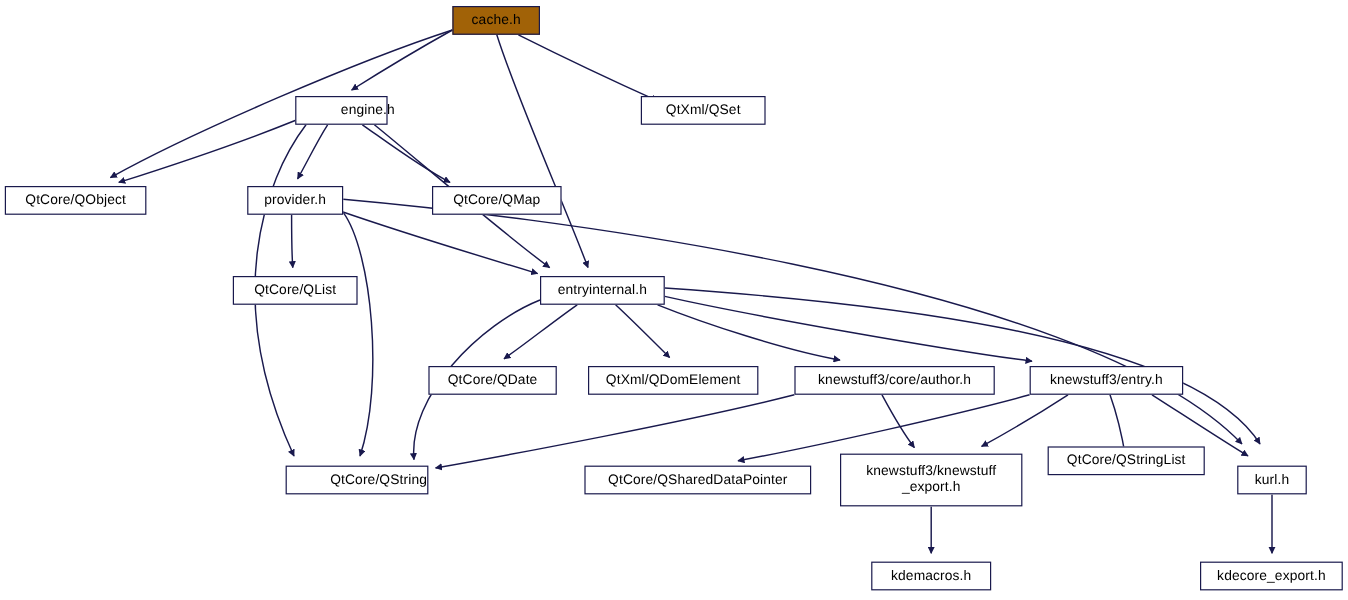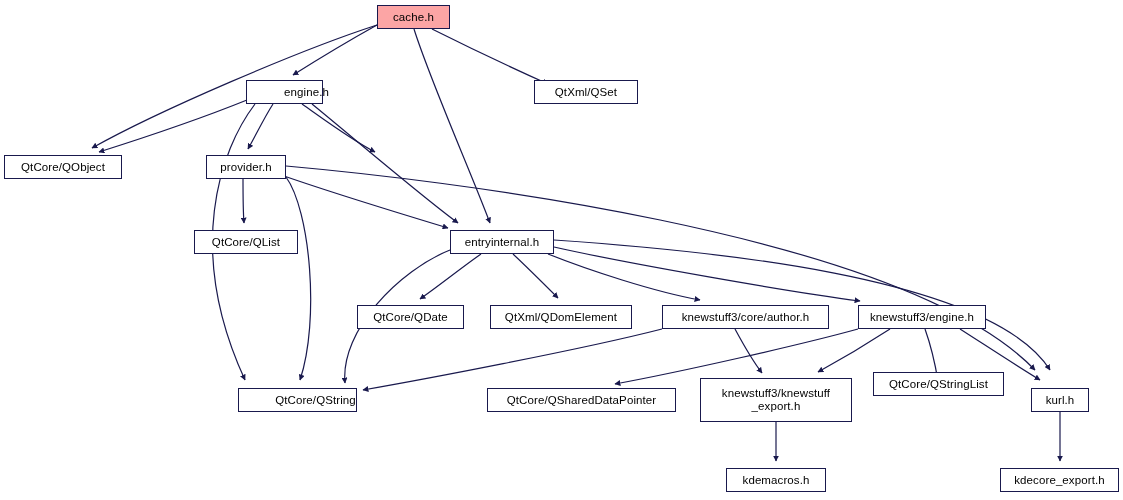--- a/index.html
+++ b/index.html
@@ -32,21 +32,21 @@
     font-size: 11.5px;
     line-height: 13px;
     text-align: center;
     display: flex;
     align-items: center;
     justify-content: center;
     white-space: pre;
     letter-spacing: 0.1px;
   }
   .node.root {
-    background: #fca5a5;
+    background: #a16207;
   }
 </style>
 </head>
 <body>
 
 <div id="canvas">
 
   <svg class="edges" viewBox="0 0 1123 500">
     <defs>
       <marker id="arrow" viewBox="0 0 10 10" refX="9" refY="5" markerWidth="5" markerHeight="5" orient="auto-start-reverse">
@@ -124,20 +124,23 @@
   </div>
 
   <div class="node" style="left:4px; top:155px; width:118px; height:24px;">
     <span>QtCore/QObject</span>
   </div>
 
   <div class="node" style="left:206px; top:155px; width:80px; height:24px;">
     <span>provider.h</span>
   </div>
 
+  <div class="node" style="left:360px; top:155px; width:108px; height:24px;">
+    <span>QtCore/QMap</span>
+  </div>
 
   <div class="node" style="left:194px; top:230px; width:104px; height:24px;">
     <span>QtCore/QList</span>
   </div>
 
   <div class="node" style="left:450px; top:230px; width:104px; height:24px;">
     <span>entryinternal.h</span>
   </div>
 
   <div class="node" style="left:357px; top:305px; width:107px; height:24px;">
@@ -146,21 +149,21 @@
 
   <div class="node" style="left:490px; top:305px; width:142px; height:24px;">
     <span>QtXml/QDomElement</span>
   </div>
 
   <div class="node" style="left:662px; top:305px; width:167px; height:24px;">
     <span>knewstuff3/core/author.h</span>
   </div>
 
   <div class="node" style="left:858px; top:305px; width:128px; height:24px;">
-    <span>knewstuff3/engine.h</span>
+    <span>knewstuff3/entry.h</span>
   </div>
 
   <div class="node" style="left:238px; top:388px; width:119px; height:24px;padding-left:36px;">
     <span>QtCore/QString</span>
   </div>
 
   <div class="node" style="left:487px; top:388px; width:189px; height:24px;">
     <span>QtCore/QSharedDataPointer</span>
   </div>
 

